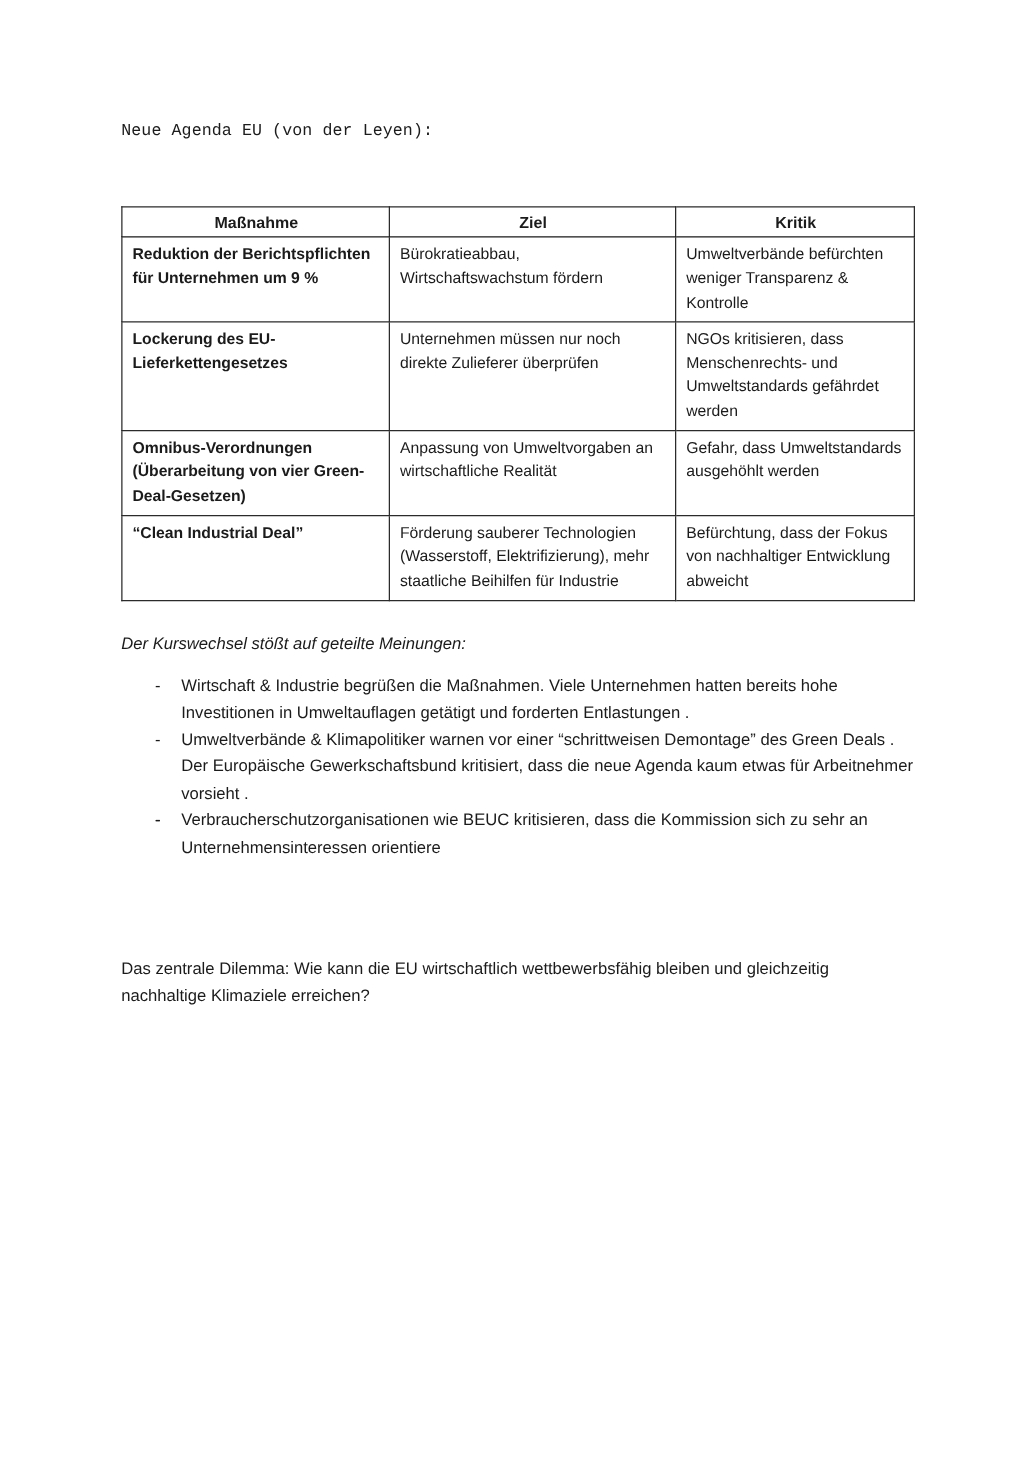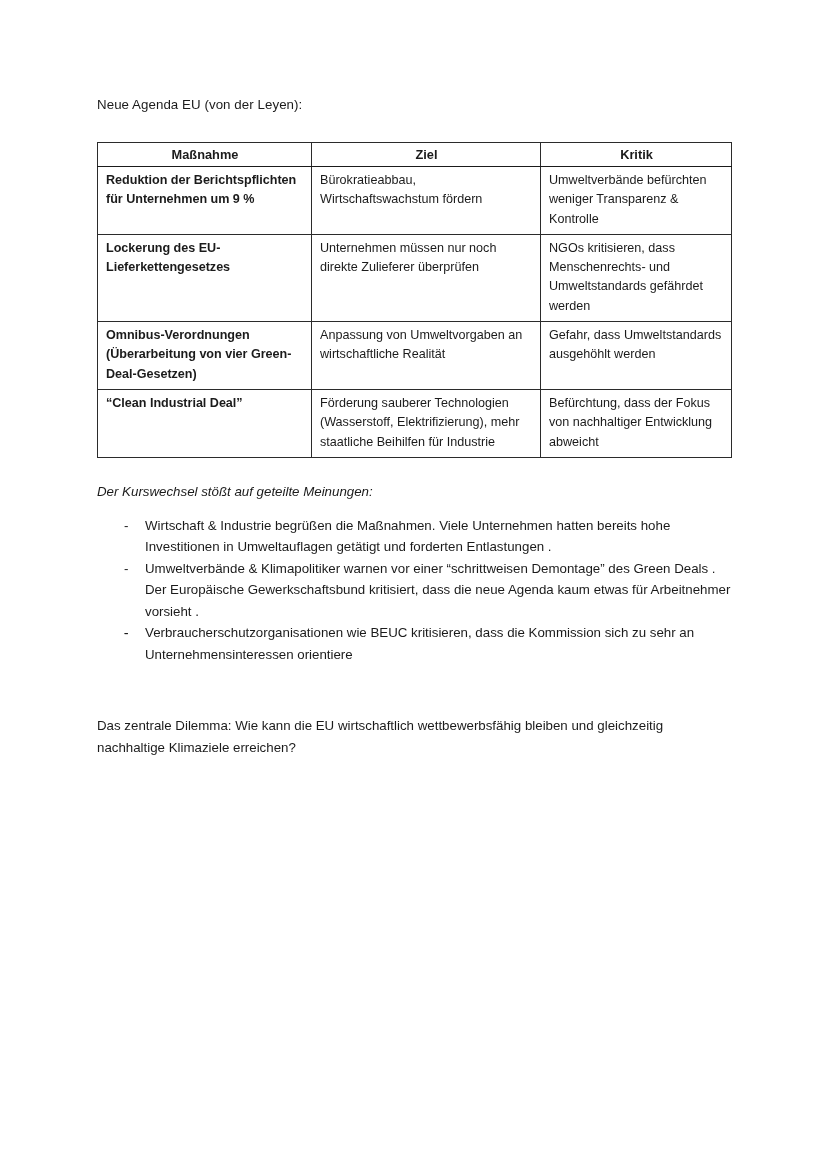--- a/index.html
+++ b/index.html
@@ -30,25 +30,26 @@
     width: 640px;
   }
 
   
   .intro-line {
     font-size: 13.3px;
     line-height: 18px;
     color: #1c1c1c;
     letter-spacing: 0.005em;
     margin: 0;
+    font-family: Liberation Mono, monospace;
   }
 
   
   .measures-table {
-    margin-top: 28px;
+    margin-top: 51px;
     border-collapse: collapse;
     width: 634px;
     table-layout: fixed;
     border: 1.6px solid #1a1a1a;
     padding-left: 20px;
   }
   .measures-table col.c1 { width: 214px; }
   .measures-table col.c2 { width: 229px; }
   .measures-table col.c3 { width: 191px; }
 
@@ -107,21 +108,21 @@
     font-size: 13.3px;
     line-height: 21.5px;
     margin-bottom: 0;
   }
   .opinions-list li .dash {
     position: absolute;
     left: 27px;
     top: 0;
   }
   .closing-para {
-    margin: 50px 0 0 0;
+    margin: 76px 0 0 0;
     font-size: 13.3px;
     line-height: 21.5px;
     width: 620px;
   }
 </style>
 </head>
 <body>
 
 <div class="page">
   <div class="doc-body">

